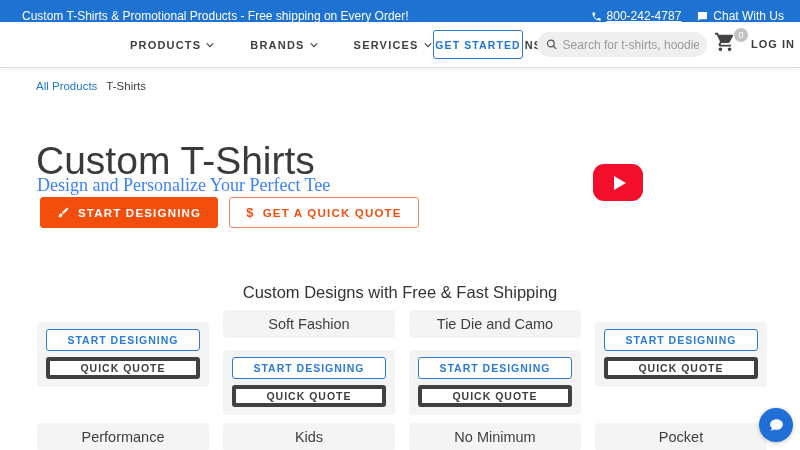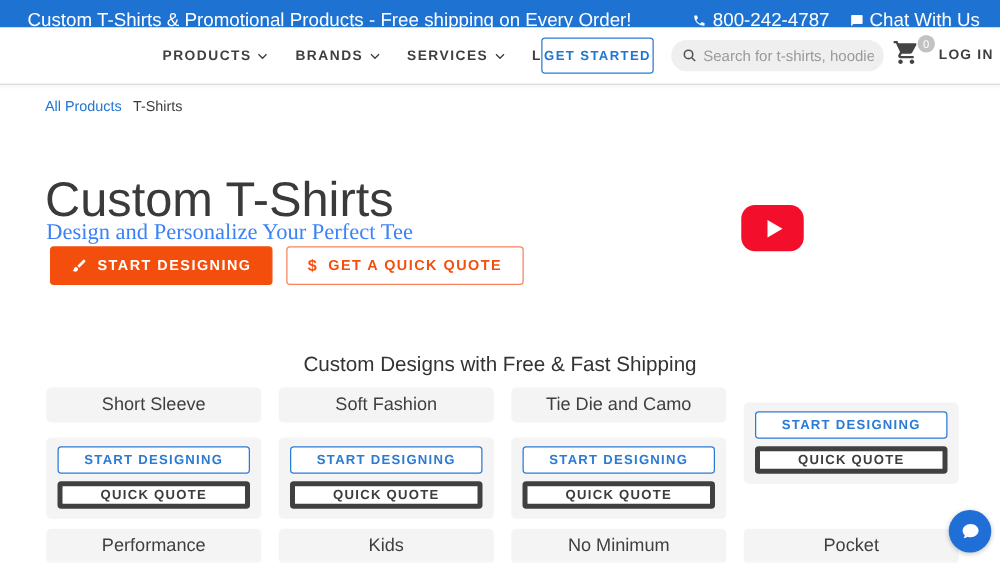--- a/index.html
+++ b/index.html
@@ -6,29 +6,29 @@
   html,body { width:800px; height:450px; }
   body {
     position:relative; overflow:hidden; background:#fff;
     font-family:"Liberation Sans","DejaVu Sans",sans-serif;
     color:#3d3d3d;
   }
   
   .topbar {
     position:absolute; top:0; left:0; width:800px; height:22px;
     background:#1d72d2; color:#fff; display:flex; align-items:center;
-    justify-content:space-between; padding:10px 16px 0 22px; font-size:15px;
+    justify-content:space-between; padding:10px 16px 0 22px; font-size:12px;
   }
   .topbar a, .topbar .tb-link { color:#fff; text-decoration:none; display:flex; align-items:center; gap:5px; cursor:pointer; }
   .topbar-right { display:flex; align-items:center; gap:16px; }
   .phone-num { text-decoration:underline; }
   .tb-ic { width:11px; height:11px; display:inline-block; }
   
   .nav { position:absolute; top:22px; left:0; width:800px; height:45px; background:#fff; }
-  .nav-links { position:absolute; left:130px; top:0; height:45px; display:flex; align-items:center; gap:22px;justify-content:flex-end; }
+  .nav-links { position:absolute; left:130px; top:0; height:45px; display:flex; align-items:center; gap:36px;justify-content:flex-end; }
   .nav-item { display:flex; align-items:center; gap:5px; font-size:11px; font-weight:bold;
     letter-spacing:1.2px; color:#3f3f3f; cursor:pointer; }
   .caret { width:8px; height:8px; display:inline-block; }
   .get-started {
     position:absolute; left:433px; top:8px; width:90px; height:29px;
     background:#fff; border:1px solid #2b7bd4; border-radius:3px; color:#2176d2;
     font-size:10.5px; font-weight:bold; letter-spacing:1.1px; cursor:pointer;
     display:flex; align-items:center; justify-content:center;
     font-family:"Liberation Sans",sans-serif;
   }
@@ -188,21 +188,20 @@
 </div>
 
 <div class="yt-btn">
   <div class="yt-tri"></div>
 </div>
 
 <div class="section-title">Custom Designs with Free &amp; Fast Shipping</div>
 
 <div class="tiles-row row1">
   <div>
-    <div class="tile-title">Short Sleeve</div>
     <div class="tile-panel">
       <button class="tile-btn design">START DESIGNING</button>
       <button class="tile-btn quote">QUICK QUOTE</button>
     </div>
   </div>
   <div>
     <div class="tile-title">Soft Fashion</div>
     <div class="tile-panel">
       <button class="tile-btn design">START DESIGNING</button>
       <button class="tile-btn quote">QUICK QUOTE</button>

